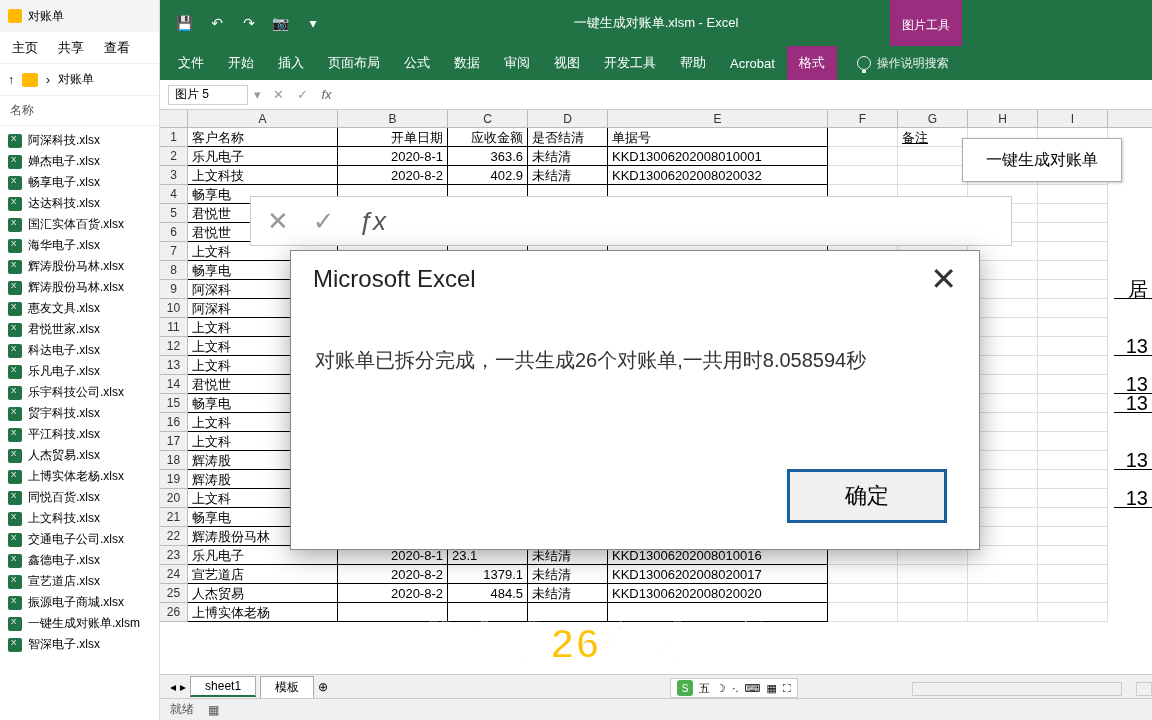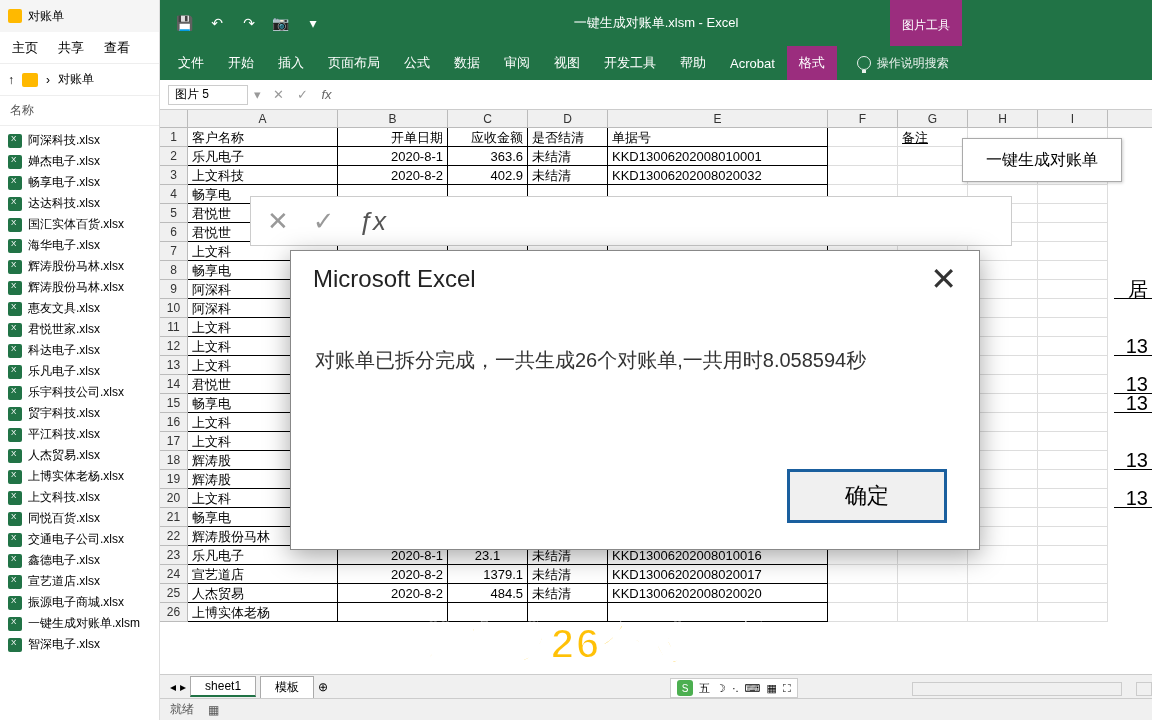--- a/index.html
+++ b/index.html
@@ -159,25 +159,25 @@
       <div class="file-item">
         <div class="file-icon"></div>
         <span>人杰贸易.xlsx</span>
       </div>
       <div class="file-item">
         <div class="file-icon"></div>
         <span>上博实体老杨.xlsx</span>
       </div>
       <div class="file-item">
         <div class="file-icon"></div>
+        <span>同悦百货.xlsx</span>
+      </div>
+      <div class="file-item">
+        <div class="file-icon"></div>
         <span>上文科技.xlsx</span>
-      </div>
-      <div class="file-item">
-        <div class="file-icon"></div>
-        <span>同悦百货.xlsx</span>
       </div>
       <div class="file-item">
         <div class="file-icon"></div>
         <span>交通电子公司.xlsx</span>
       </div>
       <div class="file-item">
         <div class="file-icon"></div>
         <span>鑫德电子.xlsx</span>
       </div>
       <div class="file-item">
@@ -514,21 +514,21 @@
           <div class="cell" style="width: 220px;">KKD13006202008050006</div>
           <div class="cell nb" style="width: 70px;"></div>
           <div class="cell nb" style="width: 70px;"></div>
           <div class="cell nb" style="width: 70px;"></div>
           <div class="cell nb" style="width: 70px;"></div>
         </div>
         <div class="grid-row">
           <div class="row-header">23</div>
           <div class="cell" style="width: 150px;">乐凡电子</div>
           <div class="cell" style="width: 110px; text-align: right;">2020-8-1</div>
-          <div class="cell" style="width: 80px; text-align: center;">23.1</div>
+          <div class="cell" style="width: 80px; text-align: left;">23.1</div>
           <div class="cell" style="width: 80px;">未结清</div>
           <div class="cell" style="width: 220px;">KKD13006202008010016</div>
           <div class="cell nb" style="width: 70px;"></div>
           <div class="cell nb" style="width: 70px;"></div>
           <div class="cell nb" style="width: 70px;"></div>
           <div class="cell nb" style="width: 70px;"></div>
         </div>
         <div class="grid-row">
           <div class="row-header">24</div>
           <div class="cell" style="width: 150px;">宣艺道店</div>

